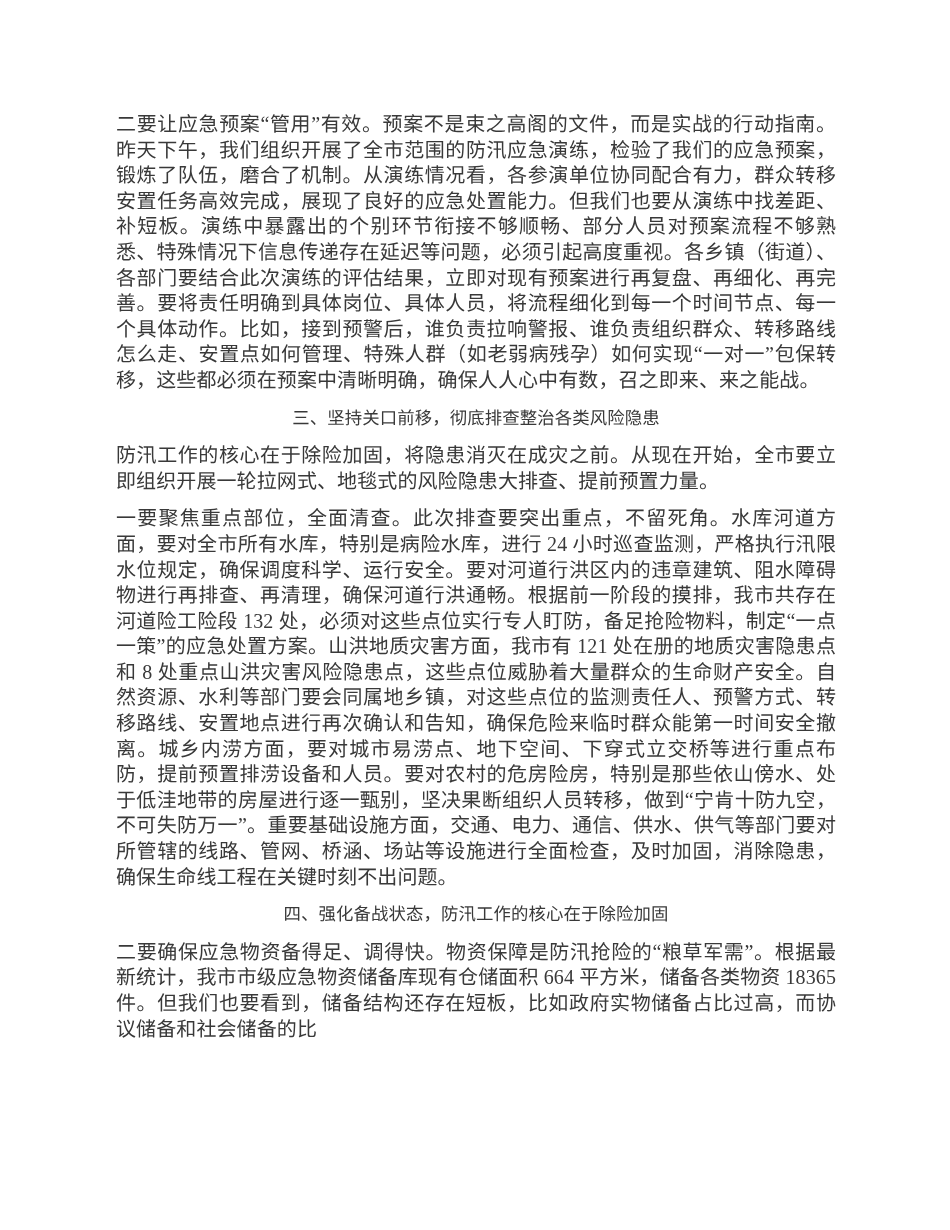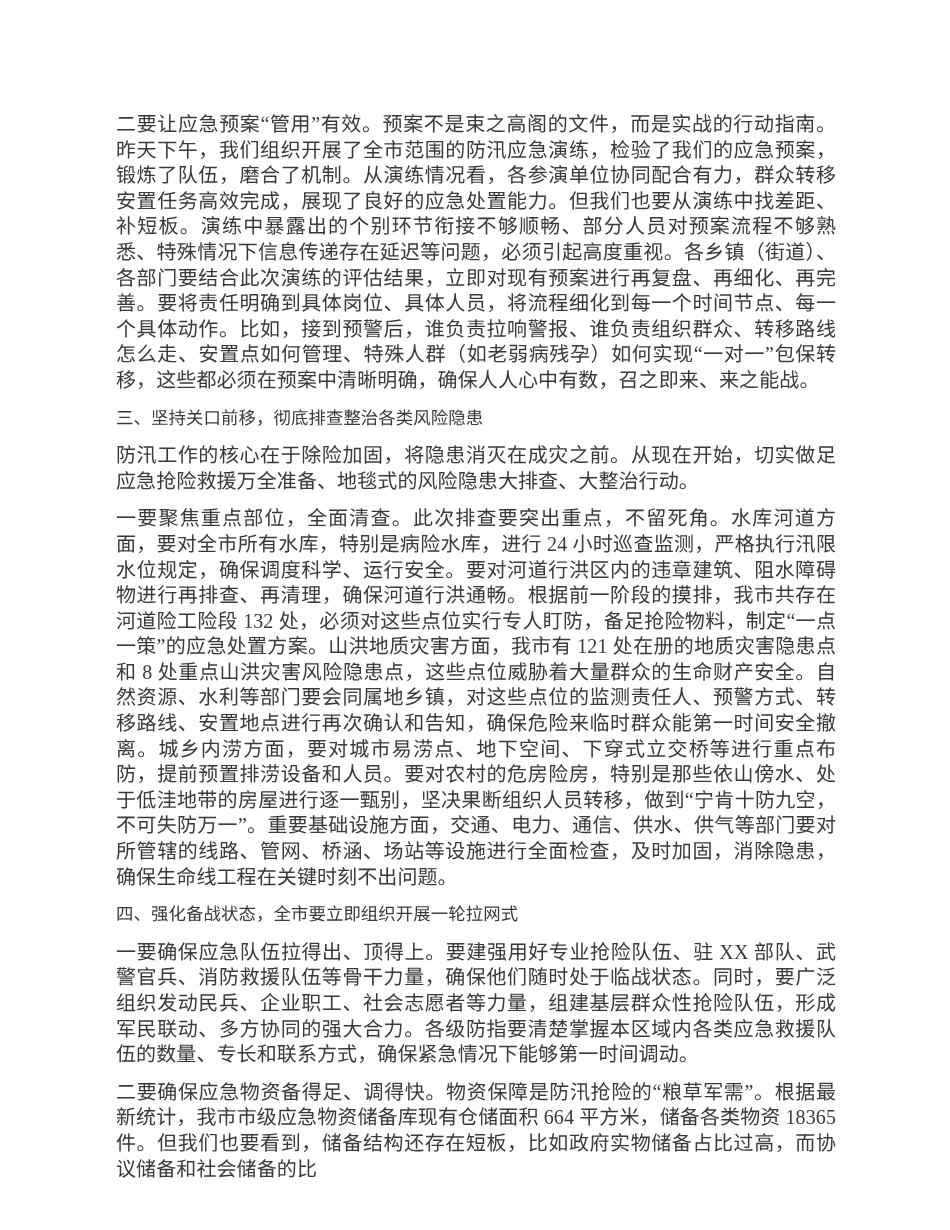--- a/index.html
+++ b/index.html
@@ -35,43 +35,42 @@
     text-indent: 0;
     letter-spacing: 0.1px;
     word-break: break-all;
     -webkit-font-smoothing: antialiased;
   }
   p.heading {
     margin: 0 0 12px 0;
     font-size: 17.4px;
     line-height: 25.6px;
     color: #393939;
-    text-align: left;
+    text-align: center;
     letter-spacing: 0.1px;
   }
   p.para:last-child {
     margin-bottom: 0;
   }
 </style>
 </head>
 <body>
 
 <div class="page">
   <div class="doc-body">
 
     <p class="para">二要让应急预案“管用”有效。预案不是束之高阁的文件，而是实战的行动指南。昨天下午，我们组织开展了全市范围的防汛应急演练，检验了我们的应急预案，锻炼了队伍，磨合了机制。从演练情况看，各参演单位协同配合有力，群众转移安置任务高效完成，展现了良好的应急处置能力。但我们也要从演练中找差距、补短板。演练中暴露出的个别环节衔接不够顺畅、部分人员对预案流程不够熟悉、特殊情况下信息传递存在延迟等问题，必须引起高度重视。各乡镇（街道）、各部门要结合此次演练的评估结果，立即对现有预案进行再复盘、再细化、再完善。要将责任明确到具体岗位、具体人员，将流程细化到每一个时间节点、每一个具体动作。比如，接到预警后，谁负责拉响警报、谁负责组织群众、转移路线怎么走、安置点如何管理、特殊人群（如老弱病残孕）如何实现“一对一”包保转移，这些都必须在预案中清晰明确，确保人人心中有数，召之即来、来之能战。</p>
 
     <p class="heading">三、坚持关口前移，彻底排查整治各类风险隐患</p>
 
-    <p class="para">防汛工作的核心在于除险加固，将隐患消灭在成灾之前。从现在开始，切实做足应急抢险救援万全准备、地毯式的风险隐患大排查、大整治行动。</p>
+    <p class="para">防汛工作的核心在于除险加固，将隐患消灭在成灾之前。从现在开始，全市要立即组织开展一轮拉网式、地毯式的风险隐患大排查、提前预置力量。</p>
 
     <p class="para">一要聚焦重点部位，全面清查。此次排查要突出重点，不留死角。水库河道方面，要对全市所有水库，特别是病险水库，进行 24 小时巡查监测，严格执行汛限水位规定，确保调度科学、运行安全。要对河道行洪区内的违章建筑、阻水障碍物进行再排查、再清理，确保河道行洪通畅。根据前一阶段的摸排，我市共存在河道险工险段 132 处，必须对这些点位实行专人盯防，备足抢险物料，制定“一点一策”的应急处置方案。山洪地质灾害方面，我市有 121 处在册的地质灾害隐患点和 8 处重点山洪灾害风险隐患点，这些点位威胁着大量群众的生命财产安全。自然资源、水利等部门要会同属地乡镇，对这些点位的监测责任人、预警方式、转移路线、安置地点进行再次确认和告知，确保危险来临时群众能第一时间安全撤离。城乡内涝方面，要对城市易涝点、地下空间、下穿式立交桥等进行重点布防，提前预置排涝设备和人员。要对农村的危房险房，特别是那些依山傍水、处于低洼地带的房屋进行逐一甄别，坚决果断组织人员转移，做到“宁肯十防九空，不可失防万一”。重要基础设施方面，交通、电力、通信、供水、供气等部门要对所管辖的线路、管网、桥涵、场站等设施进行全面检查，及时加固，消除隐患，确保生命线工程在关键时刻不出问题。</p>
 
 
-    <p class="heading">四、强化备战状态，全市要立即组织开展一轮拉网式</p>
+    <p class="heading">四、强化备战状态，防汛工作的核心在于除险加固</p>
 
 
-    <p class="para">一要确保应急队伍拉得出、顶得上。要建强用好专业抢险队伍、驻 XX 部队、武警官兵、消防救援队伍等骨干力量，确保他们随时处于临战状态。同时，要广泛组织发动民兵、企业职工、社会志愿者等力量，组建基层群众性抢险队伍，形成军民联动、多方协同的强大合力。各级防指要清楚掌握本区域内各类应急救援队伍的数量、专长和联系方式，确保紧急情况下能够第一时间调动。</p>
 
     <p class="para">二要确保应急物资备得足、调得快。物资保障是防汛抢险的“粮草军需”。根据最新统计，我市市级应急物资储备库现有仓储面积 664 平方米，储备各类物资 18365 件。但我们也要看到，储备结构还存在短板，比如政府实物储备占比过高，而协议储备和社会储备的比</p>
 
   </div>
 </div>
 
 </body></html>

